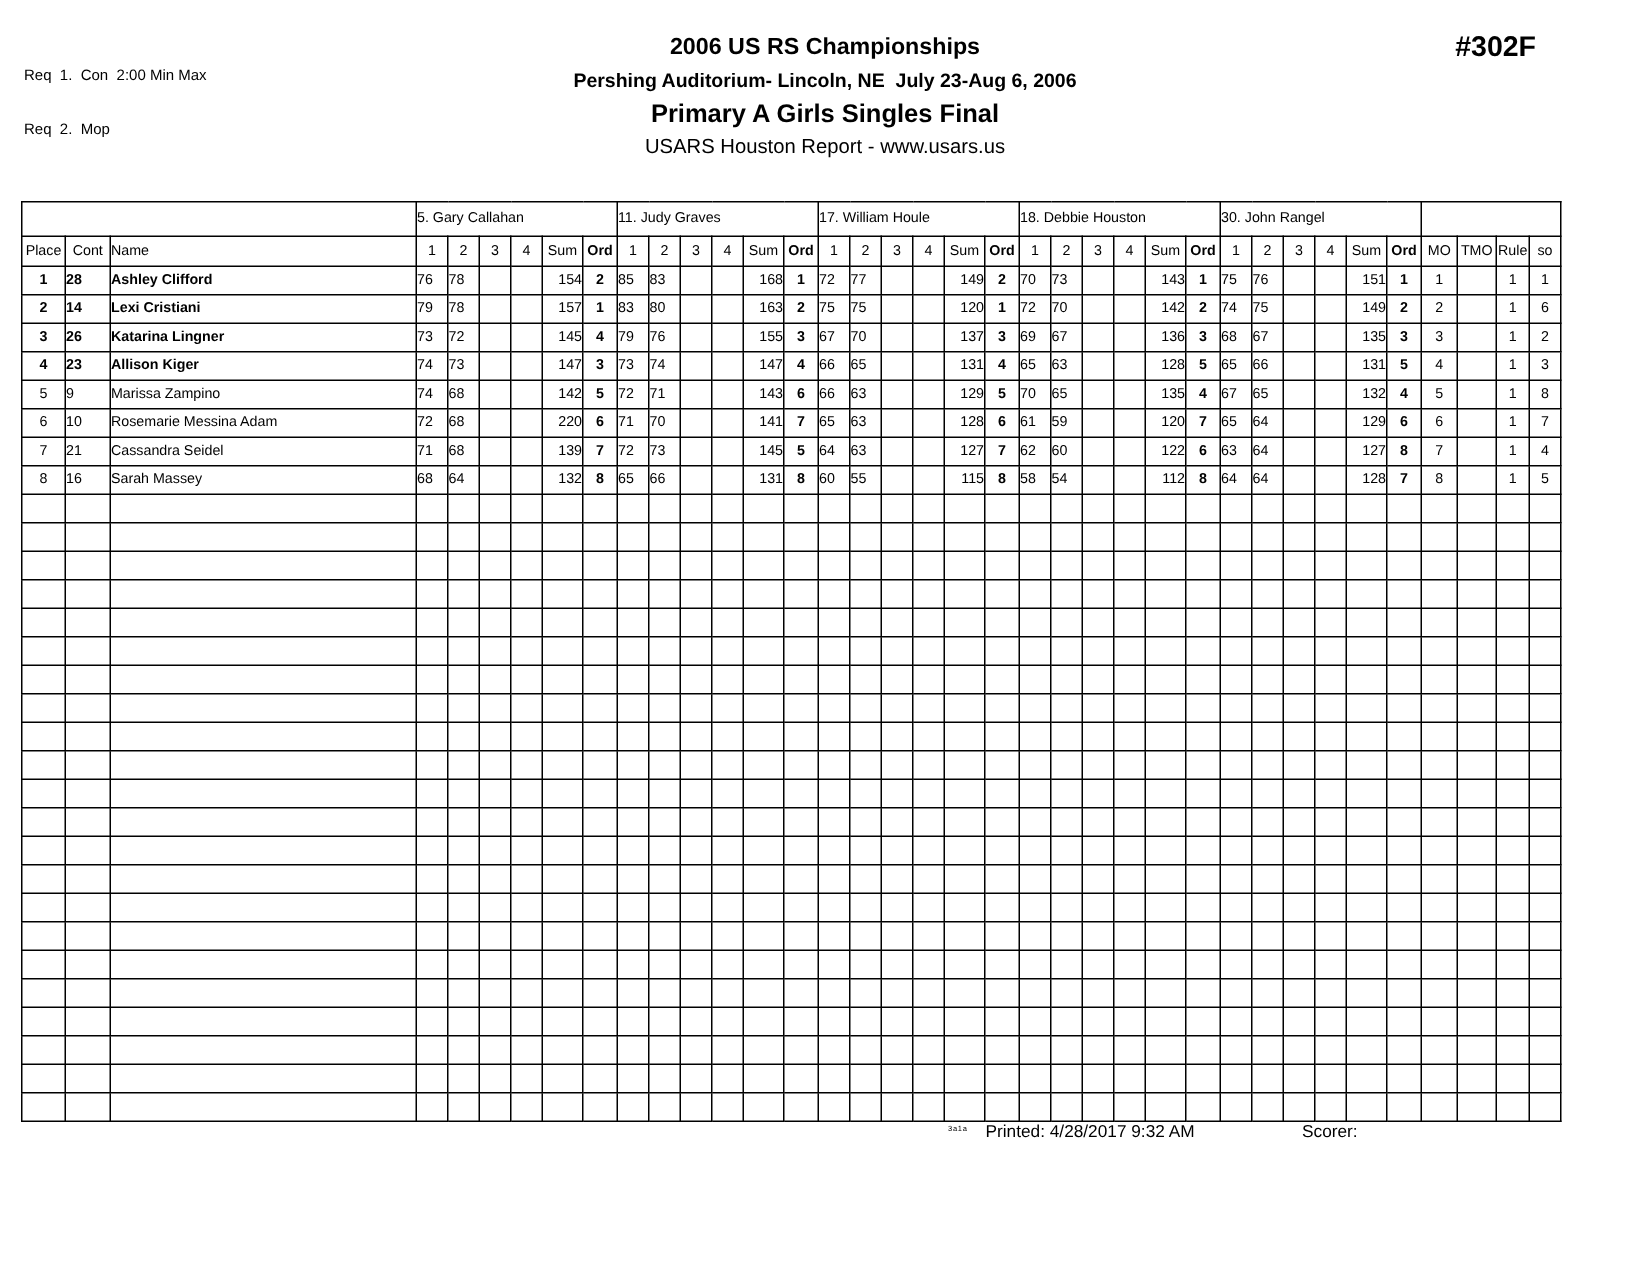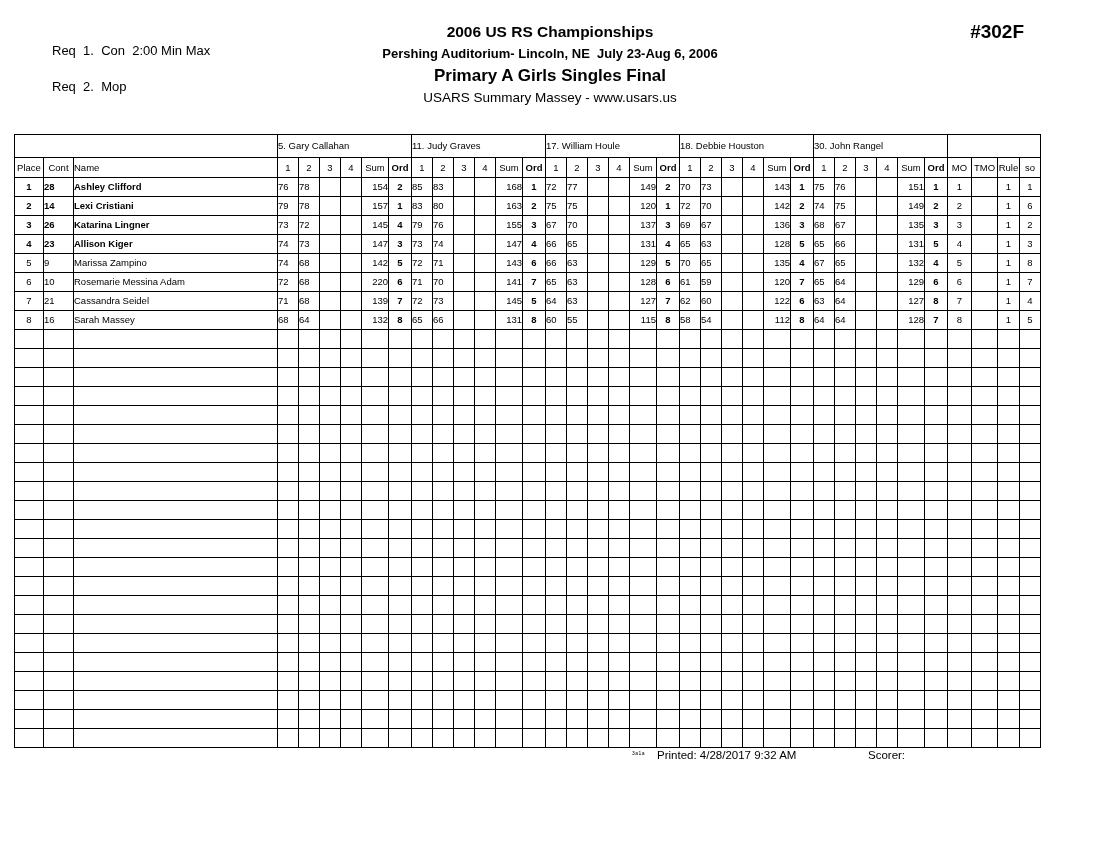--- a/index.html
+++ b/index.html
@@ -20,24 +20,23 @@
     height: 850px;
     overflow: hidden;
     background: #ffffff;
   }
 
   
   .req-block {
     position: absolute;
     left: 16px;
     top: 21px;
-    font-size: 13px;
+    font-size: 10px;
     line-height: 12px;
     white-space: pre;
-    margin-left: 36px;
   }
 
   
   .titles {
     position: absolute;
     left: 0;
     top: 21px;
     width: 1100px;
     text-align: center;
   }
@@ -130,21 +129,21 @@
 
   <div class="req-block">
     <div>Req  1.  Con  2:00 Min Max</div>
     <div>Req  2.  Mop</div>
   </div>
 
   <div class="titles">
     <div class="t-title">2006 US RS Championships</div>
     <div class="t-venue">Pershing Auditorium- Lincoln, NE  July 23-Aug 6, 2006</div>
     <div class="t-event">Primary A Girls Singles Final</div>
-    <div class="t-report">USARS Summary Massey - www.usars.us</div>
+    <div class="t-report">USARS Houston Report - www.usars.us</div>
   </div>
 
   <div class="doc-number">#302F</div>
 
   <table id="score-table">
     <colgroup id="score-colgroup">
         <col style="width: 29px;">
         <col style="width: 30px;">
         <col style="width: 204px;">
         <col style="width: 21px;">

